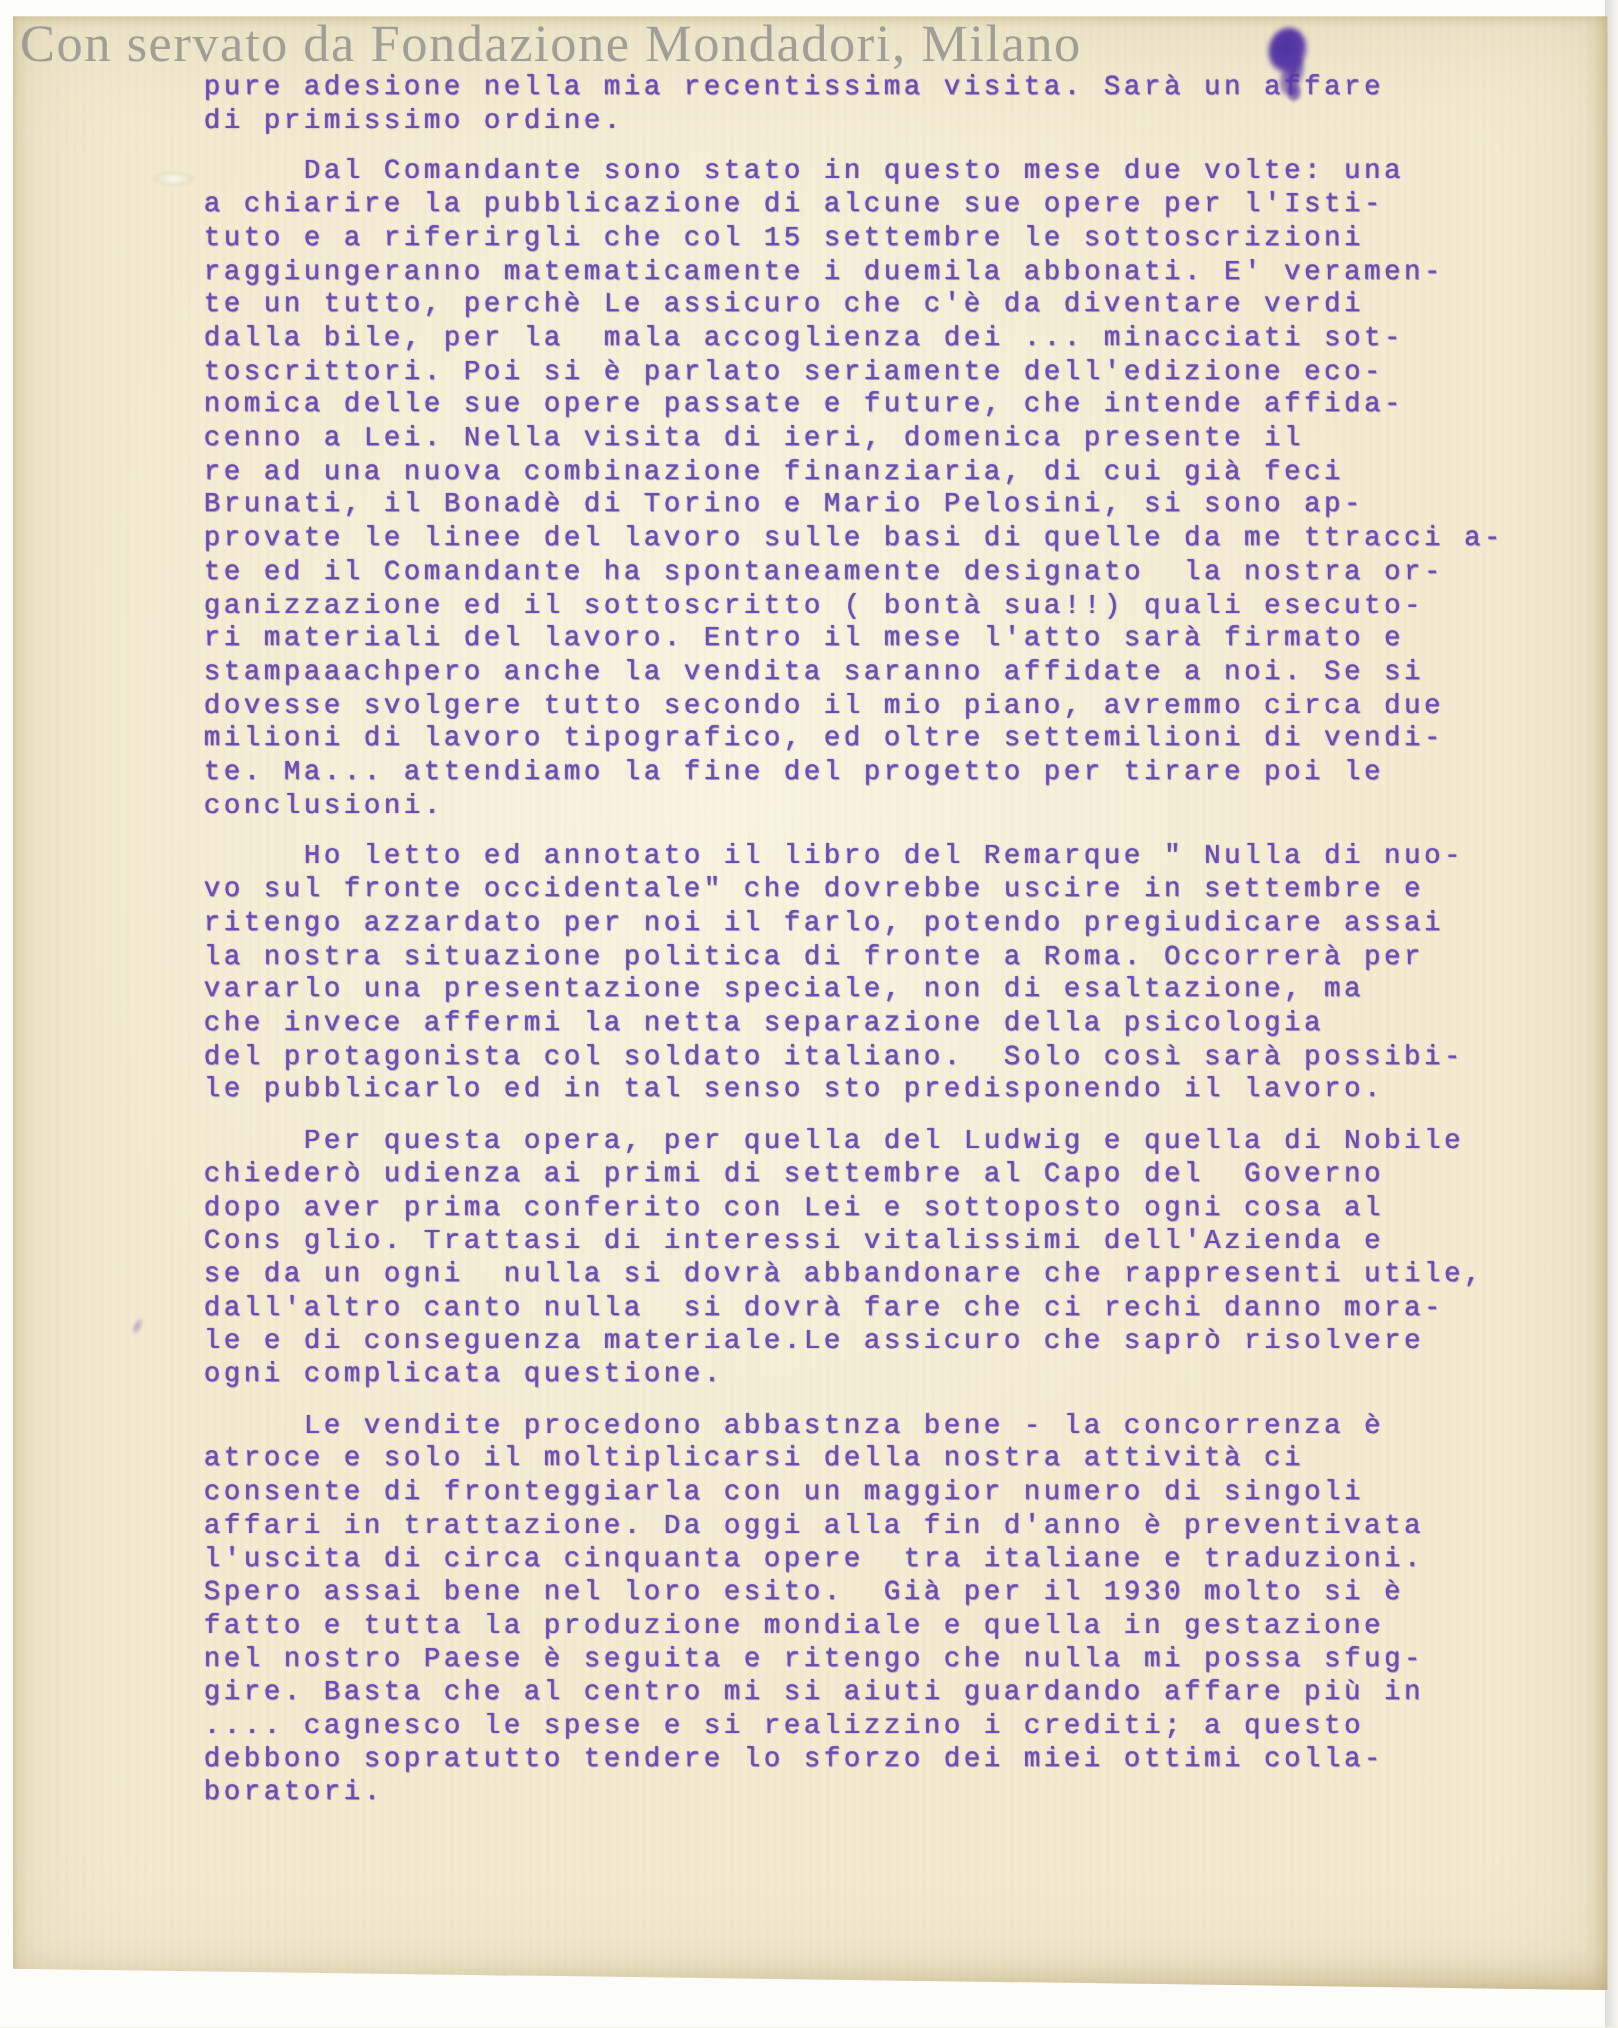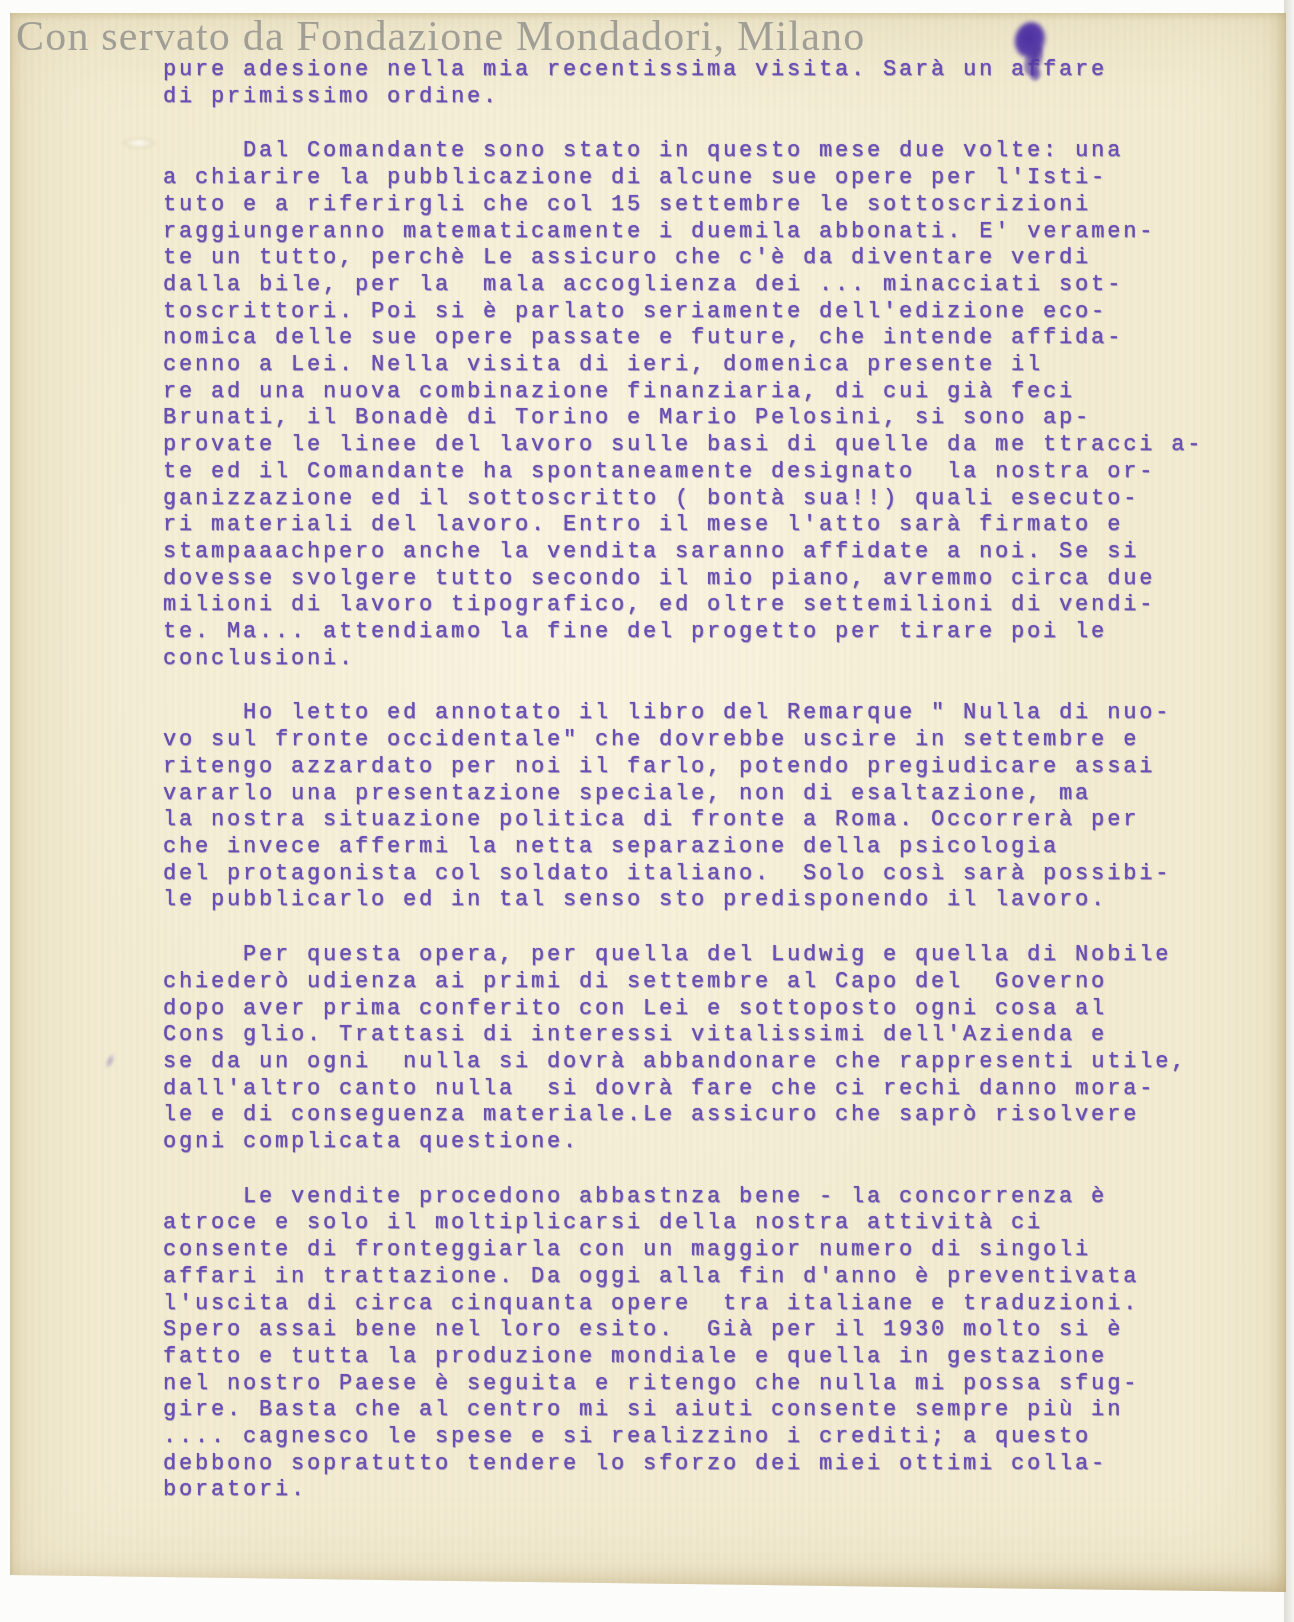--- a/index.html
+++ b/index.html
@@ -38,21 +38,21 @@
     width: 1060px;
     font-family: "Liberation Mono", "DejaVu Sans Mono", monospace;
     font-size: 22px;
     letter-spacing: 2.8px;
     line-height: 26.7px;
     color: var(--ink, #6b4eb2);
     text-shadow: 0 0 1px rgba(104,76,180,0.85), 0.6px 0.6px 0.7px rgba(74,50,150,0.45);
     filter: blur(0.25px);
   }
   .para { margin: 0 0 0 0; }
-  .para + .para { margin-top: 28px; }
+  .para + .para { margin-top: 14px; }
   .line { white-space: pre; }
   .u {
     text-decoration-thickness: 2px;
     text-underline-offset: 4px;
   }
   .watermark {
     position: absolute;
     left: 16px; top: 12px;
     font-family: Liberation Serif, serif;
     font-size: 42px;
@@ -123,22 +123,22 @@
           <div class="line"><span>stampaaachpero anche la vendita saranno affidate a noi. Se si</span></div>
           <div class="line"><span>dovesse svolgere tutto secondo il mio piano, avremmo circa due</span></div>
           <div class="line"><span>milioni di lavoro tipografico, ed oltre settemilioni di vendi-</span></div>
           <div class="line"><span>te. Ma... attendiamo la fine del progetto per tirare poi le</span></div>
           <div class="line"><span>conclusioni.</span></div>
         </div>
         <div class="para">
           <div class="line"><span>     Ho letto ed annotato il libro del Remarque " Nulla di nuo-</span></div>
           <div class="line"><span>vo sul fronte occidentale" che dovrebbe uscire in settembre e</span></div>
           <div class="line"><span>ritengo azzardato per noi il farlo, potendo pregiudicare assai</span></div>
+          <div class="line"><span>la nostra situazione politica di fronte a Roma. Occorrerà per</span></div>
           <div class="line"><span>vararlo una presentazione speciale, non di esaltazione, ma</span></div>
-          <div class="line"><span>la nostra situazione politica di fronte a Roma. Occorrerà per</span></div>
           <div class="line"><span>che invece affermi la netta separazione della psicologia</span></div>
           <div class="line"><span>del protagonista col soldato italiano.  Solo così sarà possibi-</span></div>
           <div class="line"><span>le pubblicarlo ed in tal senso sto predisponendo il lavoro.</span></div>
         </div>
         <div class="para">
           <div class="line"><span>     Per questa opera, per quella del Ludwig e quella di Nobile</span></div>
           <div class="line"><span>chiederò udienza ai primi di settembre al Capo del  Governo</span></div>
           <div class="line"><span>dopo aver prima conferito con Lei e sottoposto ogni cosa al</span></div>
           <div class="line"><span>Cons glio. Trattasi di interessi vitalissimi dell'Azienda e</span></div>
           <div class="line"><span>se da un ogni  </span><span class="u">nulla</span><span> si dovrà abbandonare che rappresenti utile,</span></div>
@@ -148,21 +148,21 @@
         </div>
         <div class="para">
           <div class="line"><span>     Le vendite procedono abbastnza bene - la concorrenza è</span></div>
           <div class="line"><span>atroce e solo il moltiplicarsi della nostra attività ci</span></div>
           <div class="line"><span>consente di fronteggiarla con un maggior numero di singoli</span></div>
           <div class="line"><span>affari in trattazione. Da oggi alla fin d'anno è preventivata</span></div>
           <div class="line"><span>l'uscita di circa cinquanta opere  tra italiane e traduzioni.</span></div>
           <div class="line"><span>Spero assai bene nel loro esito.  Già per il 1930 molto si è</span></div>
           <div class="line"><span>fatto e tutta la produzione mondiale e quella in gestazione</span></div>
           <div class="line"><span>nel nostro Paese è seguita e ritengo che nulla mi possa sfug-</span></div>
-          <div class="line"><span>gire. Basta che al centro mi si aiuti consente sempre più in</span></div>
+          <div class="line"><span>gire. Basta che al centro mi si aiuti guardando affare più in</span></div>
           <div class="line"><span>.... cagnesco le spese e si realizzino i crediti; a questo</span></div>
           <div class="line"><span>debbono sopratutto tendere lo sforzo dei miei ottimi colla-</span></div>
           <div class="line"><span>boratori.</span></div>
         </div>
       </main>
   </div>
   <div class="ink-blot">
     <i class="b1"></i>
       <i class="b2"></i>
       <i class="b3"></i>

